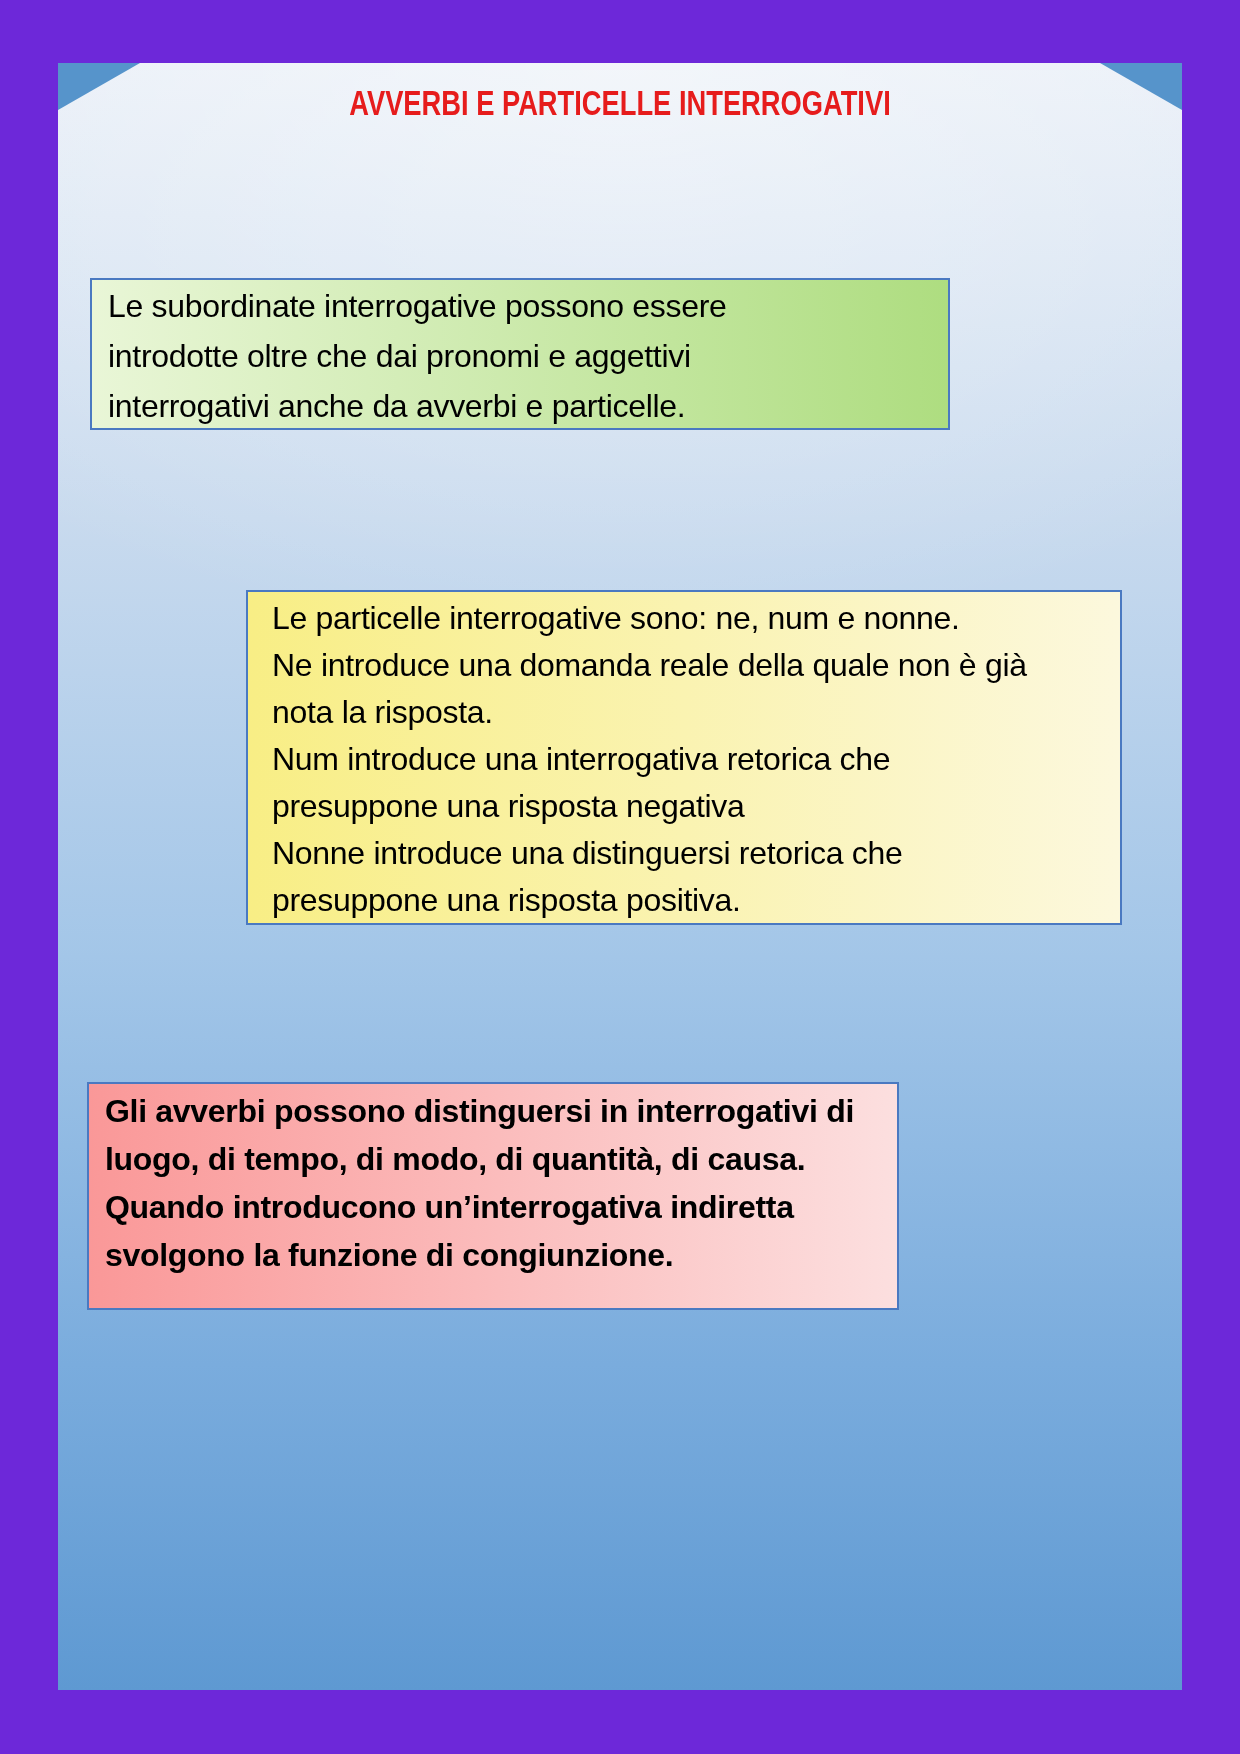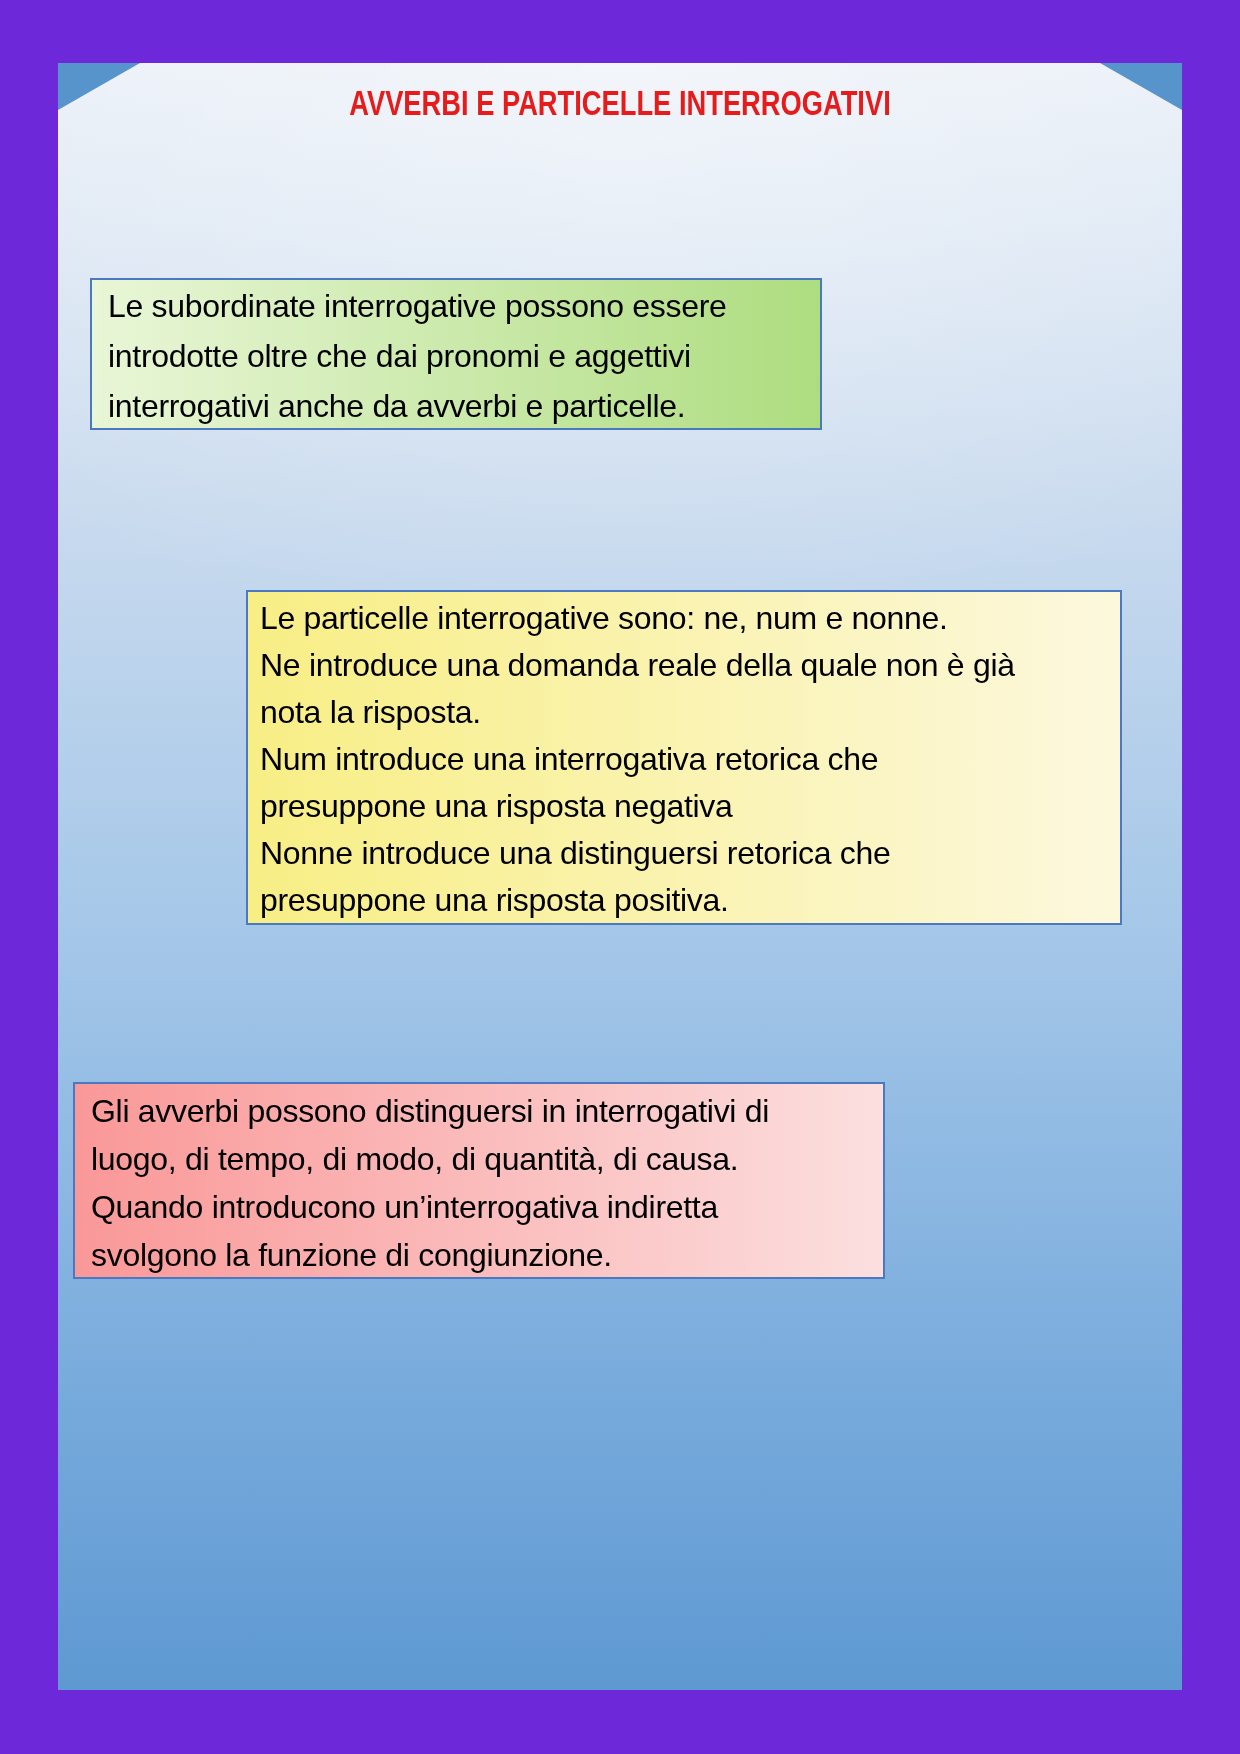--- a/index.html
+++ b/index.html
@@ -84,44 +84,45 @@
     color: #000000;
     font-size: 32px;
     letter-spacing: -0.3px;
     white-space: pre-wrap;
   }
   .b { font-weight: 400; }
 
   .box-green {
     left: 32px;
     top: 215px;
-    width: 732px;
+    width: 860px;
     height: 152px;
     background: linear-gradient(to right,
       var(--green-left, #e9f6d7), var(--green-right, #aedd80));
   }
   .box-green p { padding: 1px 16px; line-height: 50px; }
 
   .box-yellow {
     left: 188px;
     top: 527px;
     width: 876px;
     height: 335px;
     background: linear-gradient(to right,
       var(--yellow-left, #f8ee85), var(--yellow-right, #fcf8dd));
   }
-  .box-yellow p { padding: 3px 12px; line-height: 47px; }
+  .box-yellow p { padding: 3px 24px; line-height: 47px; }
 
   .box-pink {
-    left: 15px;
+    left: 29px;
     top: 1019px;
     width: 812px;
-    height: 197px;
+    height: 228px;
     background: linear-gradient(to right,
       var(--pink-left, #fa9898), var(--pink-right, #fcdfdf));
+    font-weight: bold;
   }
   .box-pink p { padding: 3px 16px; line-height: 48px; }
 </style>
 </head>
 <body>
 
 <div class="page">
   <div class="slide">
     <div class="corner corner-left"></div>
     <div class="corner corner-right"></div>

